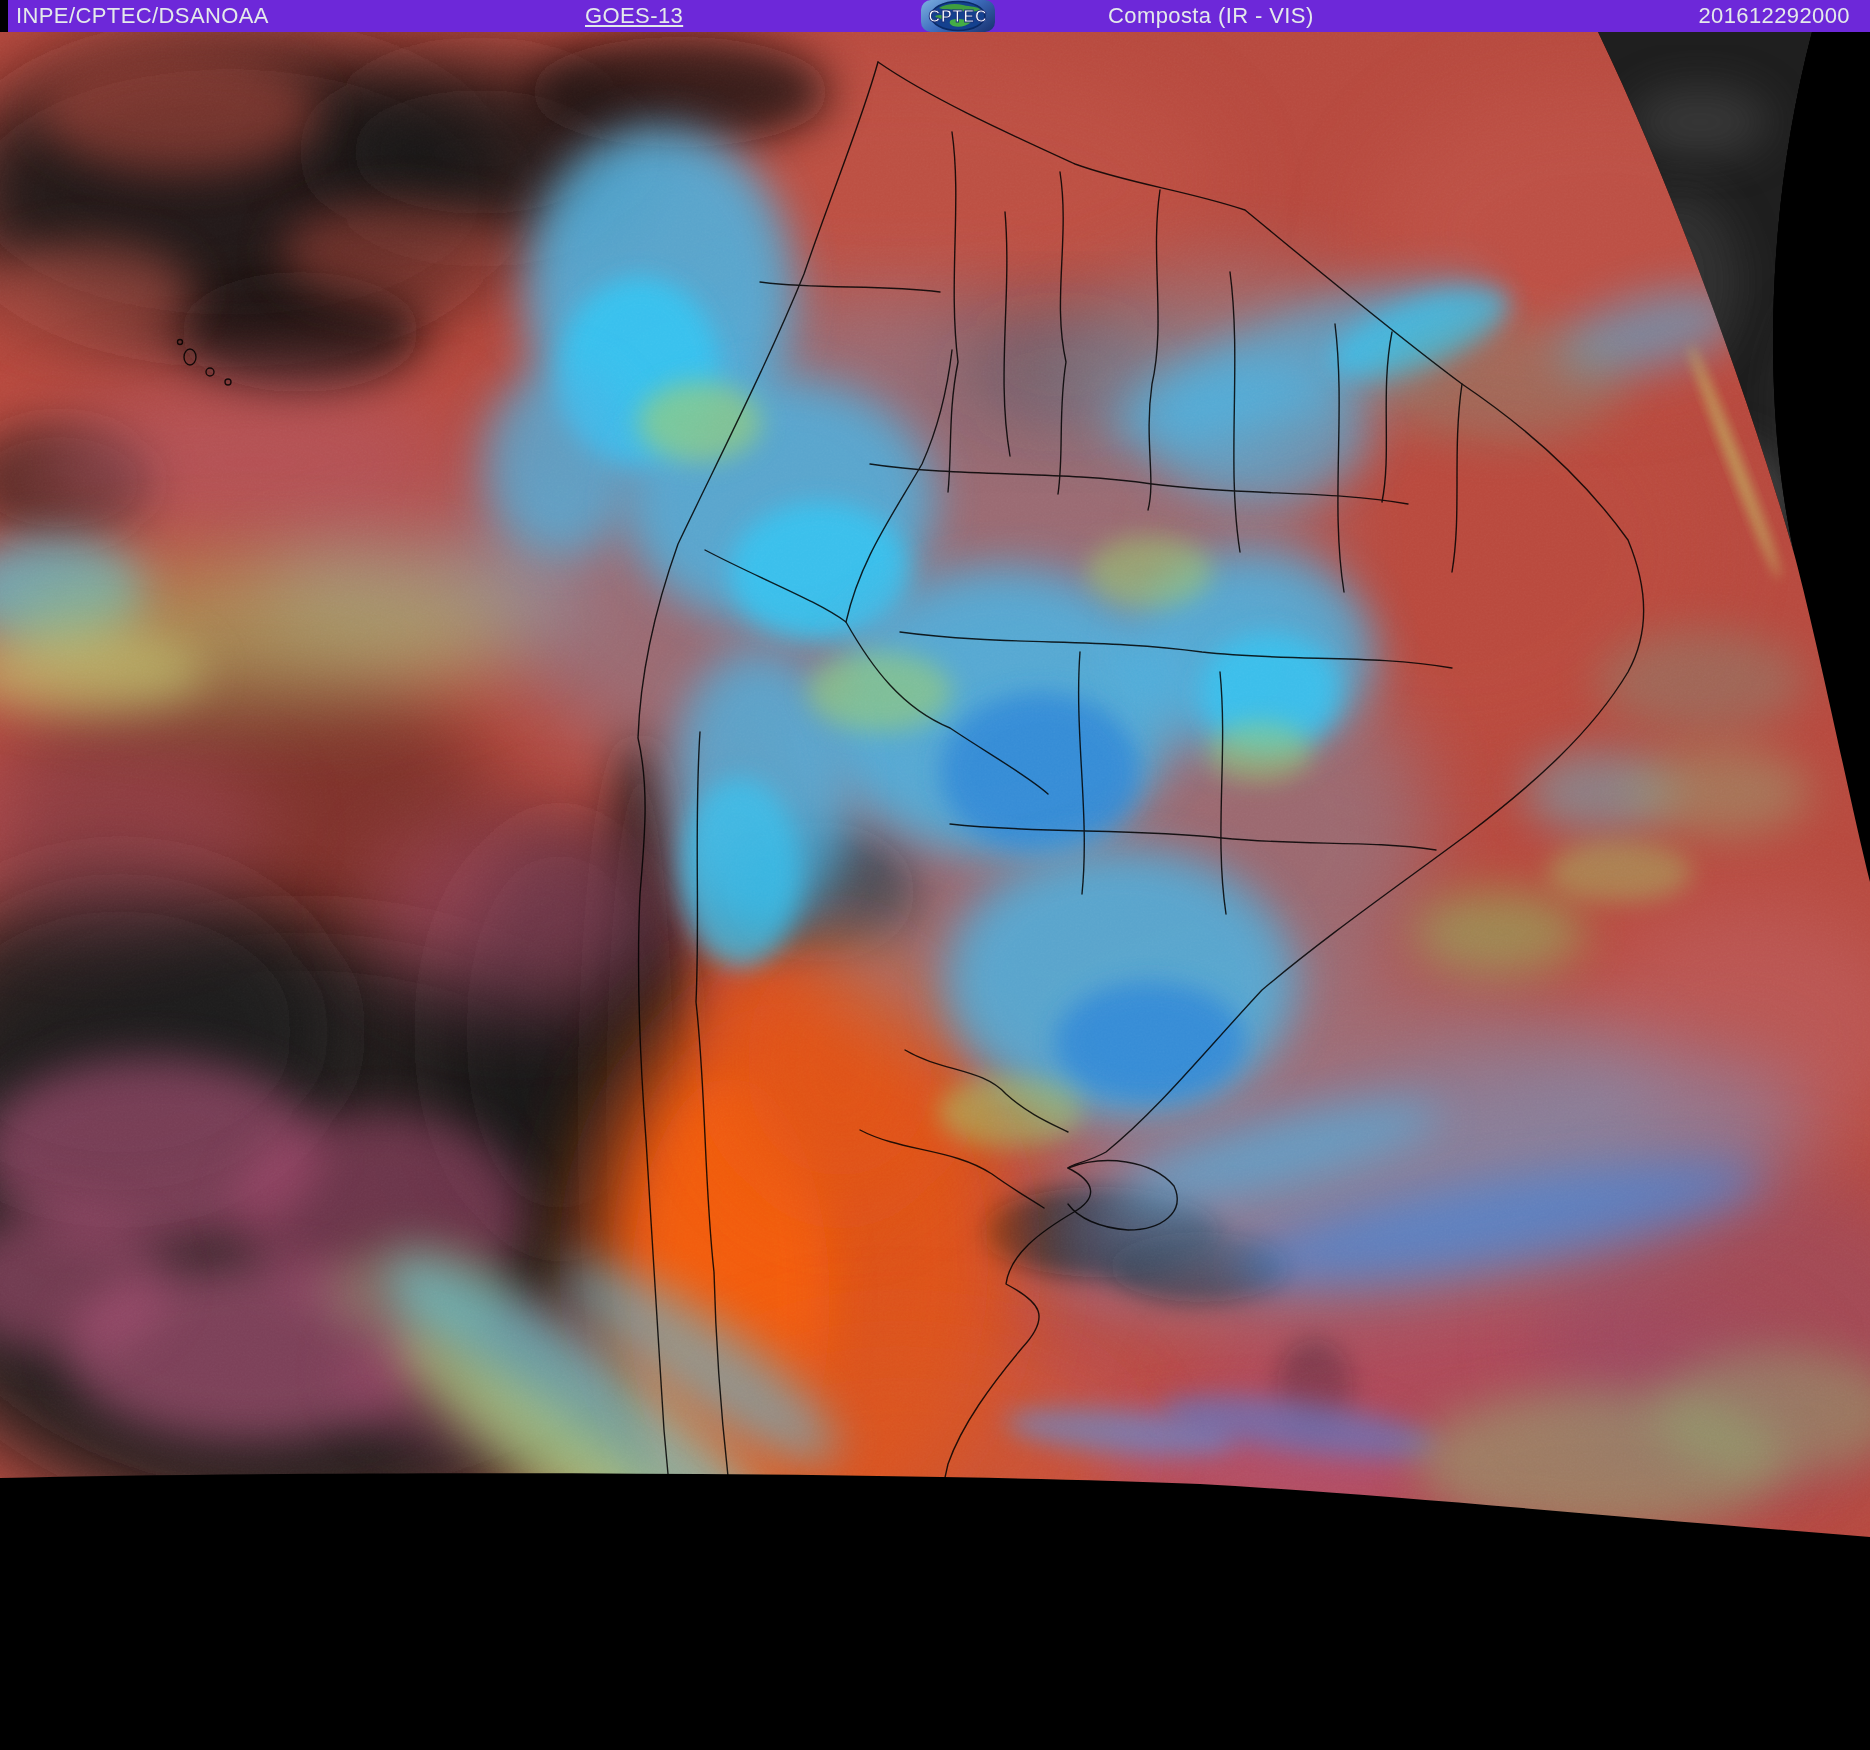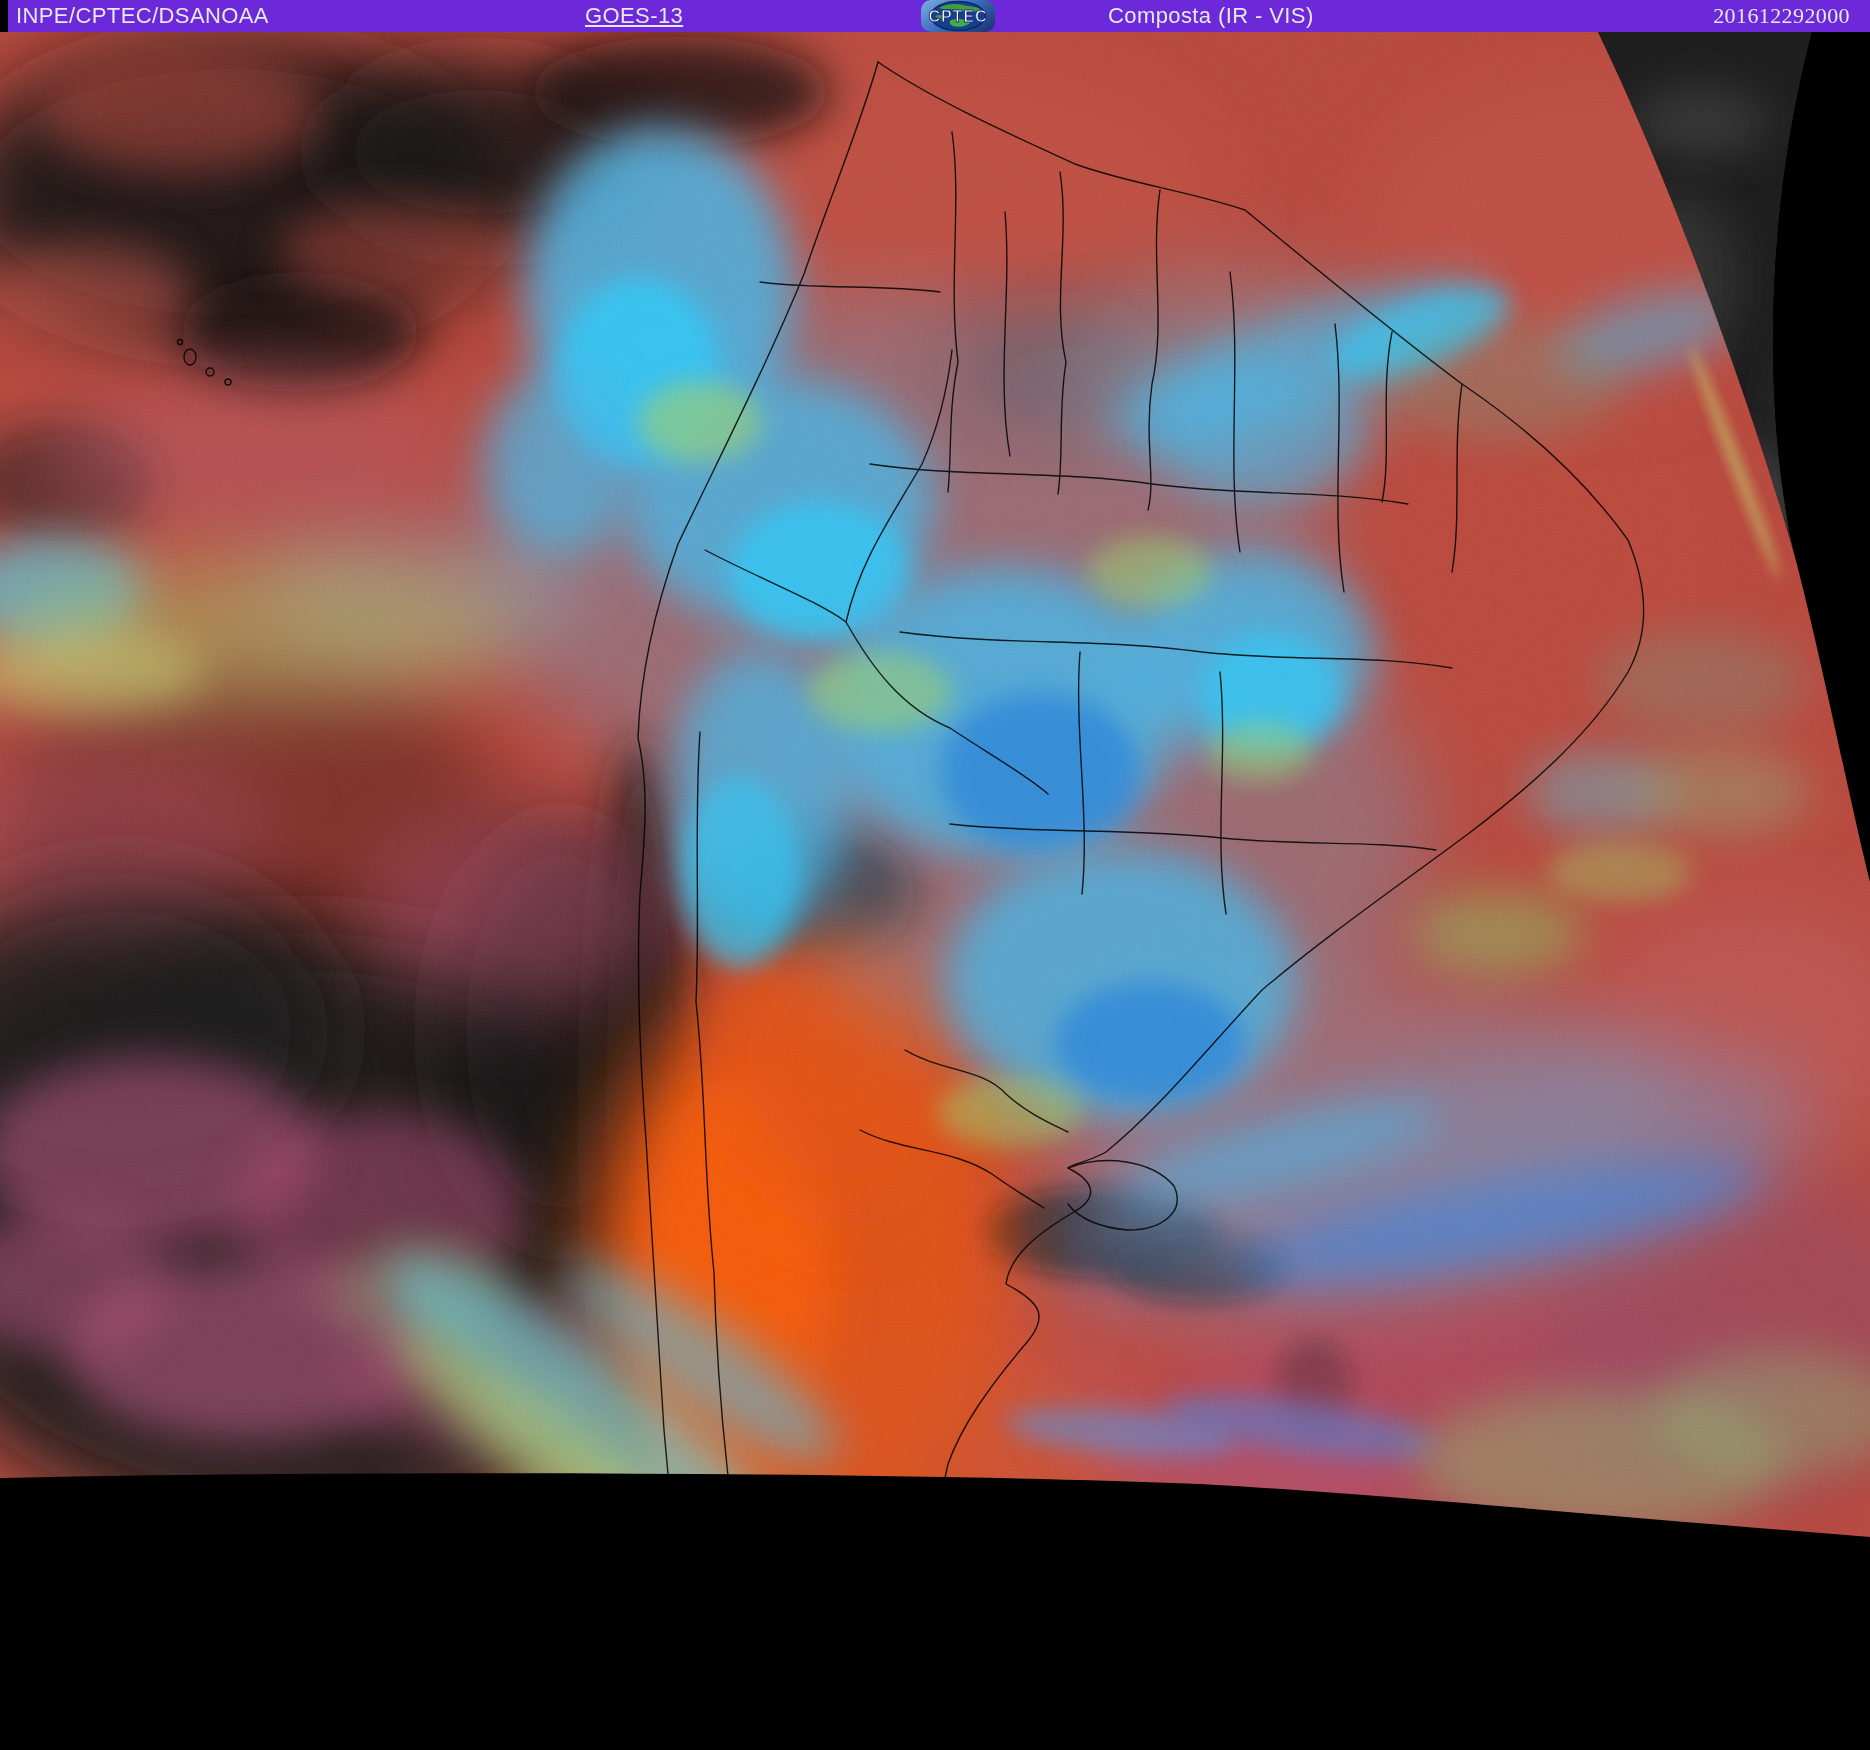--- a/index.html
+++ b/index.html
@@ -6,21 +6,21 @@
   body{width:1870px;height:1750px;position:relative;overflow:hidden;
        font-family:"Liberation Sans", sans-serif;}
   .titlebar{position:absolute;top:0;left:0;width:1870px;height:32px;
             background:#6d28d9;z-index:5;margin-left:8px;}
   .titlebar span{position:absolute;top:3px;font-size:22px;color:#e4e9eb;
                  white-space:nowrap;letter-spacing:.4px;}
   .t-agency{left:8px;}
   .t-noaa{left:197px;}
   .t-sat{left:577px;text-decoration:underline;}
   .t-product{left:1100px;}
-  .t-time{right:28px;font-family:Liberation Serif, serif;}
+  .t-time{right:28px;}
   .logo{position:absolute;left:913px;top:0;width:74px;height:32px;
         border-radius:10px;overflow:hidden;
         background:linear-gradient(145deg,#7cb0de 0%,#3f6fc0 45%,#17306e 100%);}
   .logo svg{display:block;}
   .imagewrap{position:absolute;top:32px;left:0;width:1870px;height:1718px;
              background:#000;}
   .imagewrap svg{display:block;}
 </style>
 </head>
 <body>

